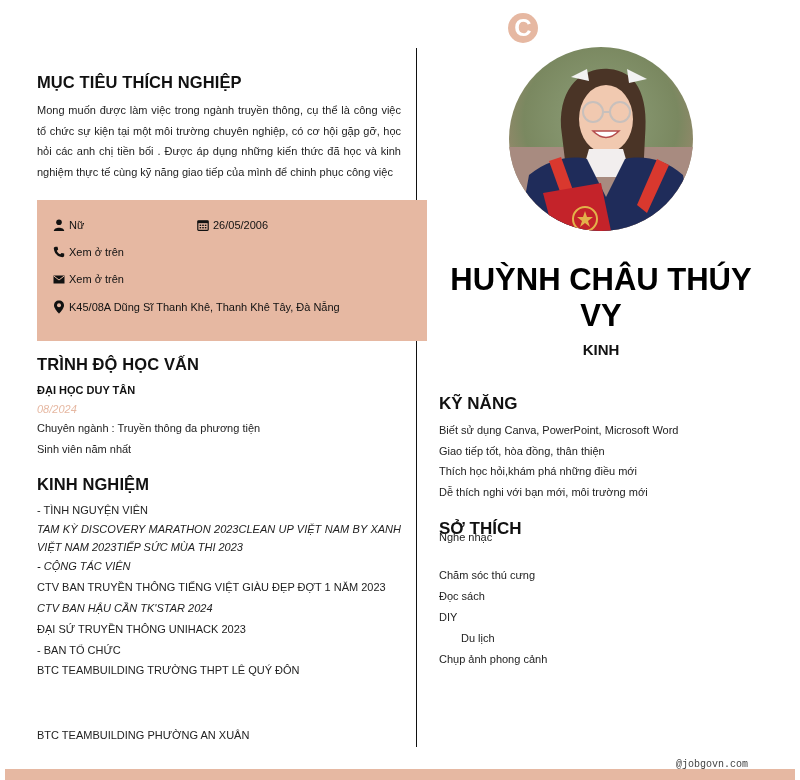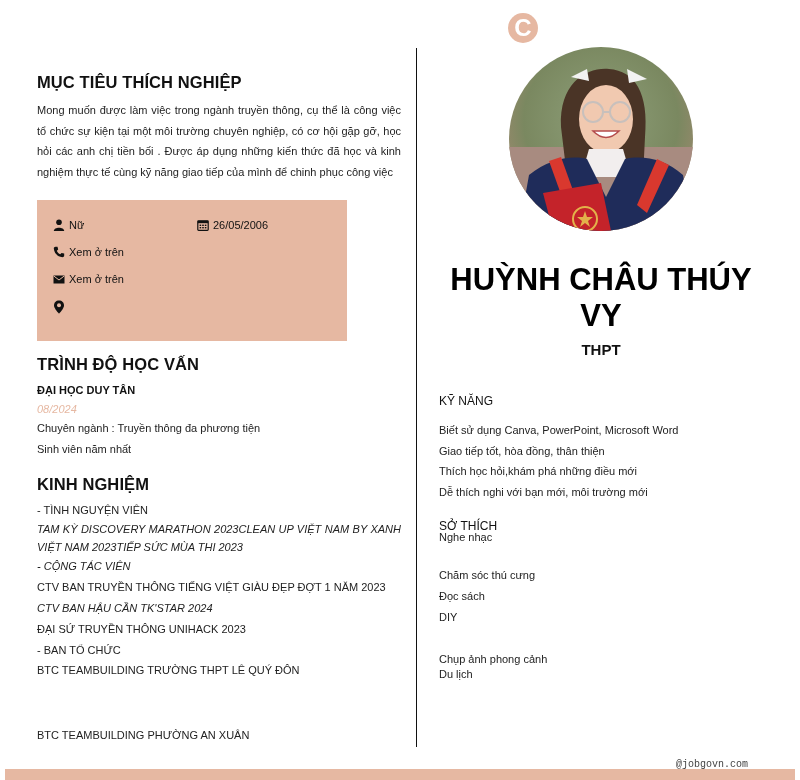--- a/index.html
+++ b/index.html
@@ -5,40 +5,40 @@
   * { box-sizing: border-box; margin: 0; padding: 0; }
   html, body { width: 800px; height: 780px; background: #ffffff; overflow: hidden; }
   body { position: relative; font-family: "Liberation Sans", "DejaVu Sans", sans-serif; color: #111; }
 
   .divider { position: absolute; left: 416px; top: 48px; width: 1px; height: 699px; background: #111; }
 
   
   .sec-title { position: absolute; left: 37px; font-size: 16.5px; font-weight: bold; color: #111; letter-spacing: 0.1px; }
   .objective { position: absolute; left: 37px; top: 100px; width: 364px; font-size: 11px; line-height: 20.7px; text-align: justify; color: #222; }
 
-  .info-box { position: absolute; left: 37px; top: 200px; width: 310px; height: 141px; background: #E6B8A2; }
+  .info-box { position: absolute; left: 37px; top: 200px; width: 390px; height: 141px; background: #E6B8A2; }
   .info-row { position: absolute; display: flex; align-items: center; font-size: 11px; color: #111; }
   .info-row svg { width: 12px; height: 12px; margin-right: 4px; flex: none; }
 
   .edu-school { position: absolute; left: 37px; top: 384px; font-size: 11px; font-weight: bold; }
   .edu-date { position: absolute; left: 37px; top: 403px; font-size: 11px; font-style: italic; color: #E6B8A2; }
   .line { position: absolute; left: 37px; font-size: 11px; color: #222; white-space: nowrap; }
   .line.italic { font-style: italic; white-space: normal; width: 364px; line-height: 18px; text-align: justify; }
 
   
   .cv-title { position: absolute; left: 508px; top: 13px; display: flex; align-items: center; }
   .cv-c { width: 30px; height: 30px; border-radius: 50%; background: #E6B8A2; color: #fff; font-weight: bold; font-size: 24px; display: flex; align-items: center; justify-content: center; line-height: 1; }
   .cv-rest { font-weight: bold; font-size: 21px; color: #111; margin-left: 1px; letter-spacing: -0.2px; }
 
   .avatar { position: absolute; left: 509px; top: 47px; width: 184px; height: 184px; border-radius: 50%; overflow: hidden; }
 
   .name { position: absolute; left: 432px; top: 262px; width: 338px; text-align: center; font-size: 31px; font-weight: bold; line-height: 36px; color: #000; }
   .role { position: absolute; left: 432px; top: 341px; width: 338px; text-align: center; font-size: 15px; font-weight: bold; color: #111; }
 
-  .r-title { position: absolute; left: 439px; font-size: 12px; font-weight: normal; color: #111; }
+  .r-title { position: absolute; left: 439px; font-size: 17px; font-weight: bold; color: #111; }
   .r-line { position: absolute; left: 439px; font-size: 11px; color: #222; white-space: nowrap; }
 
   .watermark { position: absolute; left: 676px; top: 759px; font-family: "Liberation Mono", "DejaVu Sans Mono", monospace; font-size: 10px; color: #444; }
   .bottom-bar { position: absolute; left: 5px; top: 769px; width: 790px; height: 11px; background: #E6B8A2; }
 </style>
 </head>
 <body>
 
 <div class="cv-title">
   <span class="cv-c">C</span>
@@ -81,20 +81,21 @@
         <rect x="0.5" y="2.5" width="11" height="8" fill="#111"></rect>
         <path d="M0.8 3 L6 7 L11.2 3" fill="none" stroke="#E6B8A2" stroke-width="1"></path>
       </svg>
     <span>Xem ở trên</span>
   </div>
   <div class="info-row" style="left:16px; top:100px;">
     <svg viewBox="0 0 12 14" style="height:14px;">
         <path d="M6 0.5 C9 0.5 11 2.6 11 5.4 C11 8.6 6 13.5 6 13.5 C6 13.5 1 8.6 1 5.4 C1 2.6 3 0.5 6 0.5 Z" fill="#111"></path>
         <circle cx="6" cy="5.2" r="2" fill="#E6B8A2"></circle>
       </svg>
+    <span>K45/08A Dũng Sĩ Thanh Khê, Thanh Khê Tây, Đà Nẵng</span>
   </div>
 </div>
 
 <div class="sec-title" style="top:355px;">TRÌNH ĐỘ HỌC VẤN</div>
 <div class="edu-school">ĐẠI HỌC DUY TÂN</div>
 <div class="edu-date">08/2024</div>
 <div class="line" style="top:422px;">Chuyên ngành : Truyền thông đa phương tiện</div>
 <div class="line" style="top:443px;">Sinh viên năm nhất</div>
 
 <div class="sec-title" style="top:475px;">KINH NGHIỆM</div>
@@ -140,30 +141,30 @@
     <path d="M40 114 L52 110 L70 160 L58 164 Z" fill="#d9382e"></path>
     <path d="M148 112 L160 118 L138 166 L128 158 Z" fill="#d9382e"></path>
 
     <path d="M34 146 L92 136 L102 184 L44 184 Z" fill="#c4232a"></path>
     <circle cx="76" cy="172" r="12" fill="none" stroke="#e3b24a" stroke-width="2"></circle>
     <path d="M76 164 L78 170 L84 170 L79 174 L81 180 L76 176 L71 180 L73 174 L68 170 L74 170 Z" fill="#e3b24a"></path>
   </svg>
 </div>
 
 <div class="name">HUỲNH CHÂU THÚY VY</div>
-<div class="role">THPT</div>
+<div class="role">KINH</div>
 
 <div class="r-title" style="top:394px;">KỸ NĂNG</div>
 <div class="r-line" style="top:424px;">Biết sử dụng Canva, PowerPoint, Microsoft Word</div>
 <div class="r-line" style="top:445px;">Giao tiếp tốt, hòa đồng, thân thiện</div>
 <div class="r-line" style="top:465px;">Thích học hỏi,khám phá những điều mới</div>
 <div class="r-line" style="top:486px;">Dễ thích nghi với bạn mới, môi trường mới</div>
 
 <div class="r-title" style="top:519px;">SỞ THÍCH</div>
 <div class="r-line" style="top:531px;">Nghe nhạc</div>
 <div class="r-line" style="top:569px;">Chăm sóc thú cưng</div>
 <div class="r-line" style="top:590px;">Đọc sách</div>
 <div class="r-line" style="top:611px;">DIY</div>
-<div class="r-line" style="top:668px;">Du lịch</div>
+<div class="r-line" style="top:632px;margin-left:22px;">Du lịch</div>
 <div class="r-line" style="top:653px;">Chụp ảnh phong cảnh</div>
 
 <div class="watermark">@jobgovn.com</div>
 <div class="bottom-bar"></div>
 
 </body></html>

